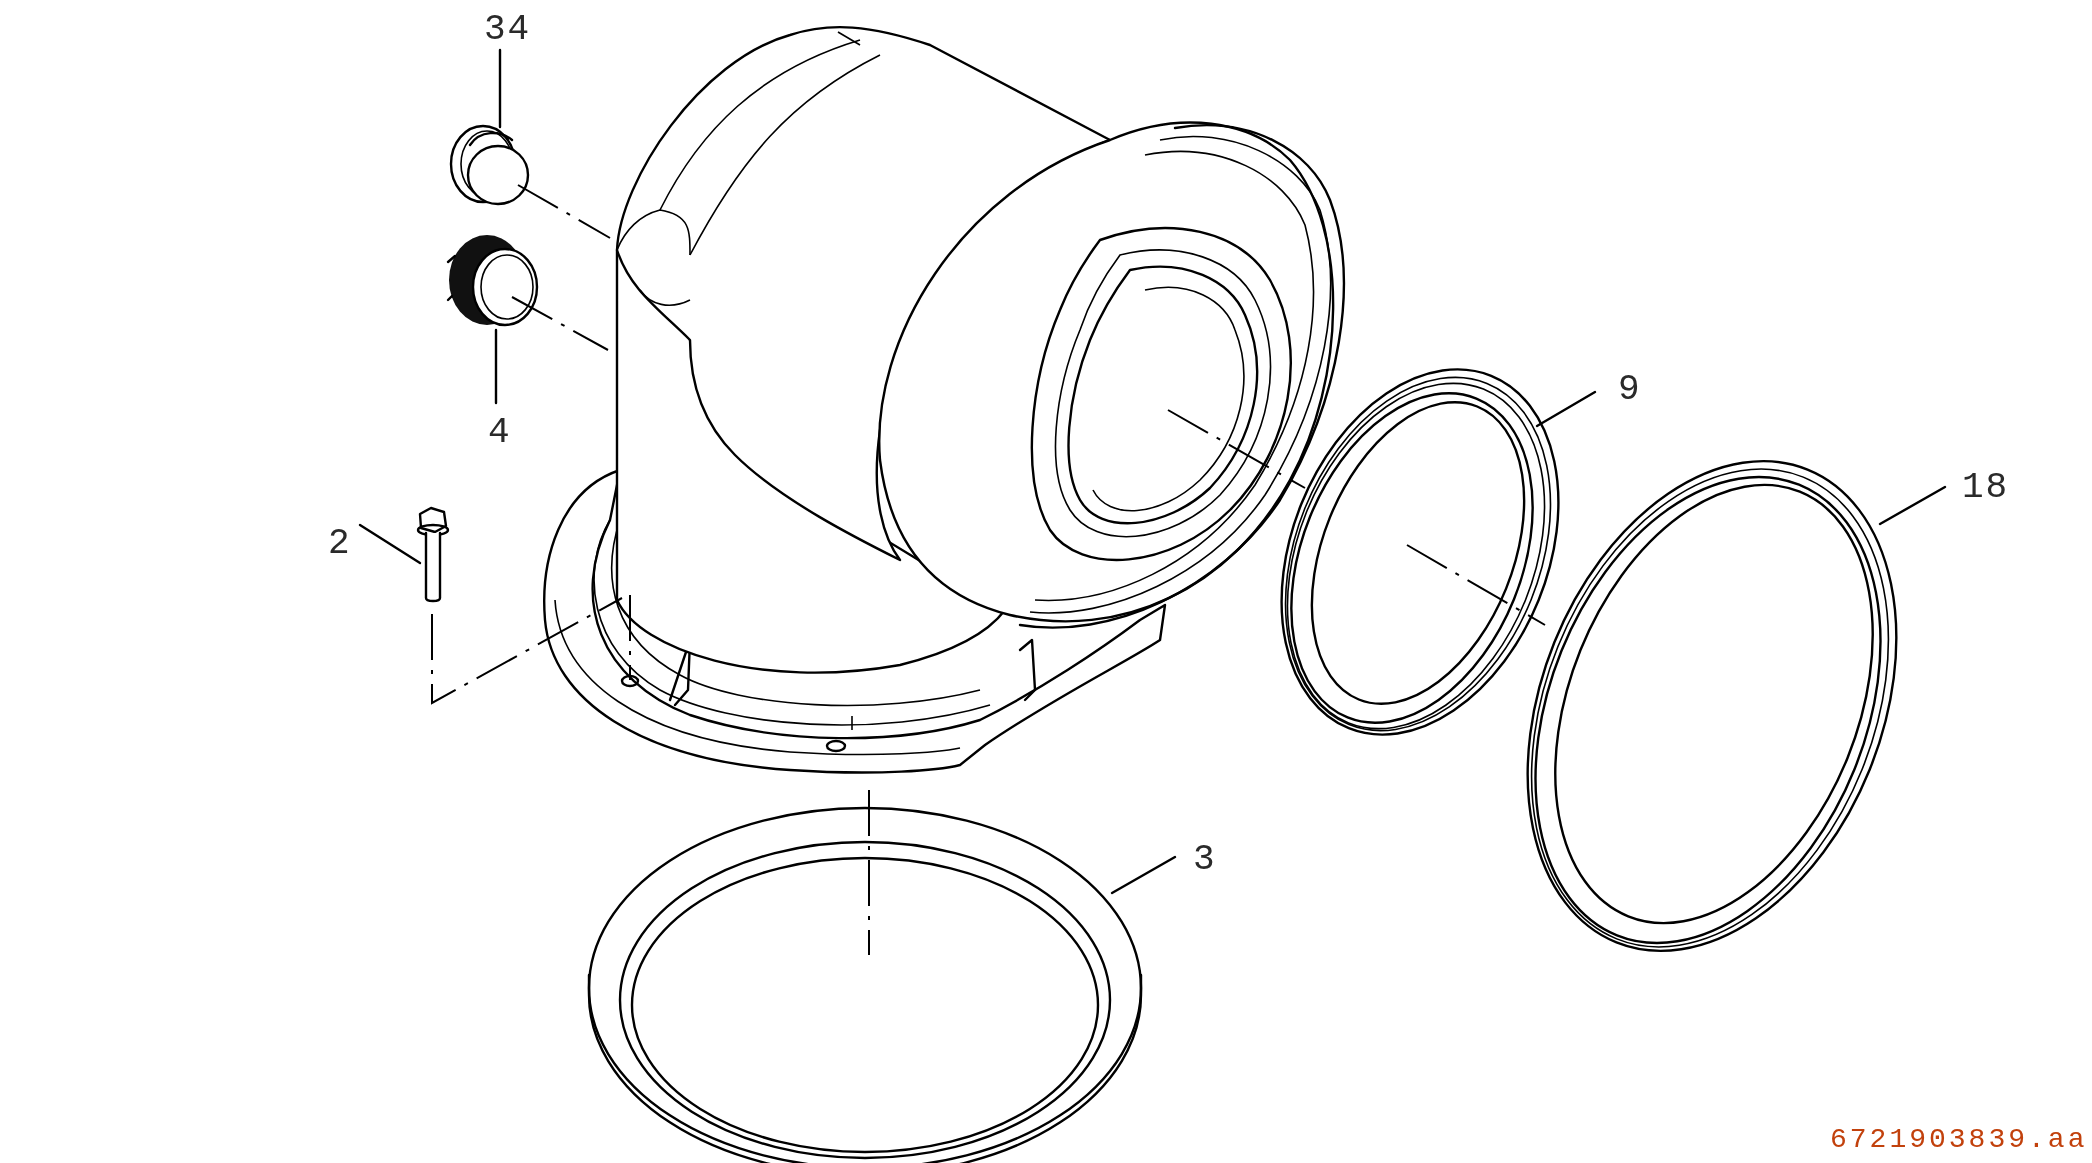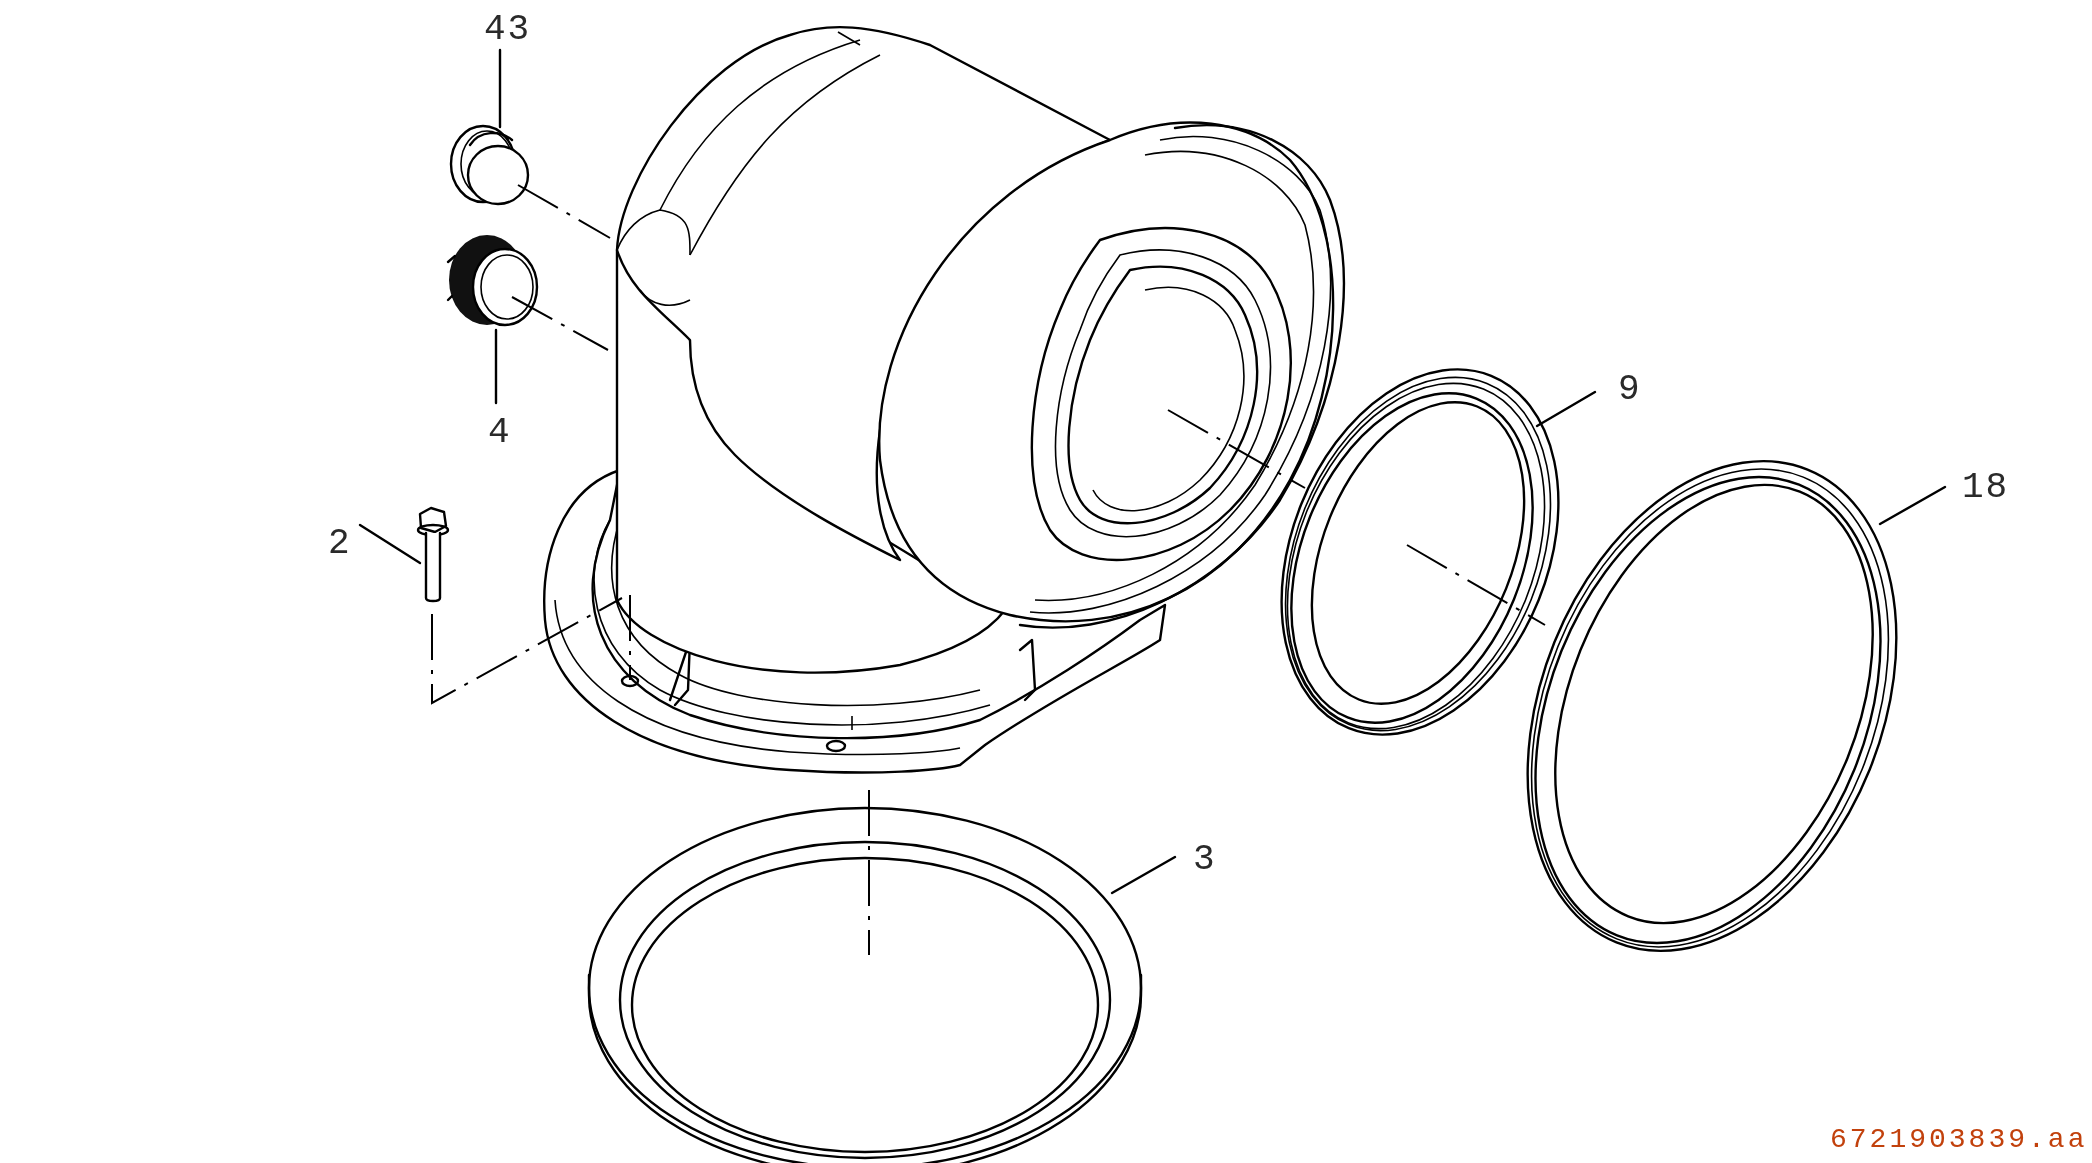--- a/index.html
+++ b/index.html
@@ -119,21 +119,21 @@
     <g>
       <line class="s" x1="500" y1="50" x2="500" y2="127"></line>
       <line class="s" x1="496" y1="330" x2="496" y2="403"></line>
       <line class="s" x1="360" y1="525" x2="420" y2="563"></line>
       <line class="s" x1="1112" y1="893" x2="1175" y2="857"></line>
       <line class="s" x1="1537" y1="426" x2="1595" y2="392"></line>
       <line class="s" x1="1880" y1="524" x2="1945" y2="487"></line>
     </g>
   </svg>
 
-  <span class="lbl" style="left:484px; top:12px;">43</span>
+  <span class="lbl" style="left:484px; top:12px;">34</span>
   <span class="lbl" style="left:488px; top:415px;">4</span>
   <span class="lbl" style="left:328px; top:526px;">2</span>
   <span class="lbl" style="left:1193px; top:842px;">3</span>
   <span class="lbl" style="left:1618px; top:372px;">9</span>
   <span class="lbl" style="left:1962px; top:470px;">18</span>
 
   <span class="docid" style="left:1830px; top:1124px;">6721903839.aa</span>
 </div>
 
 </body></html>

